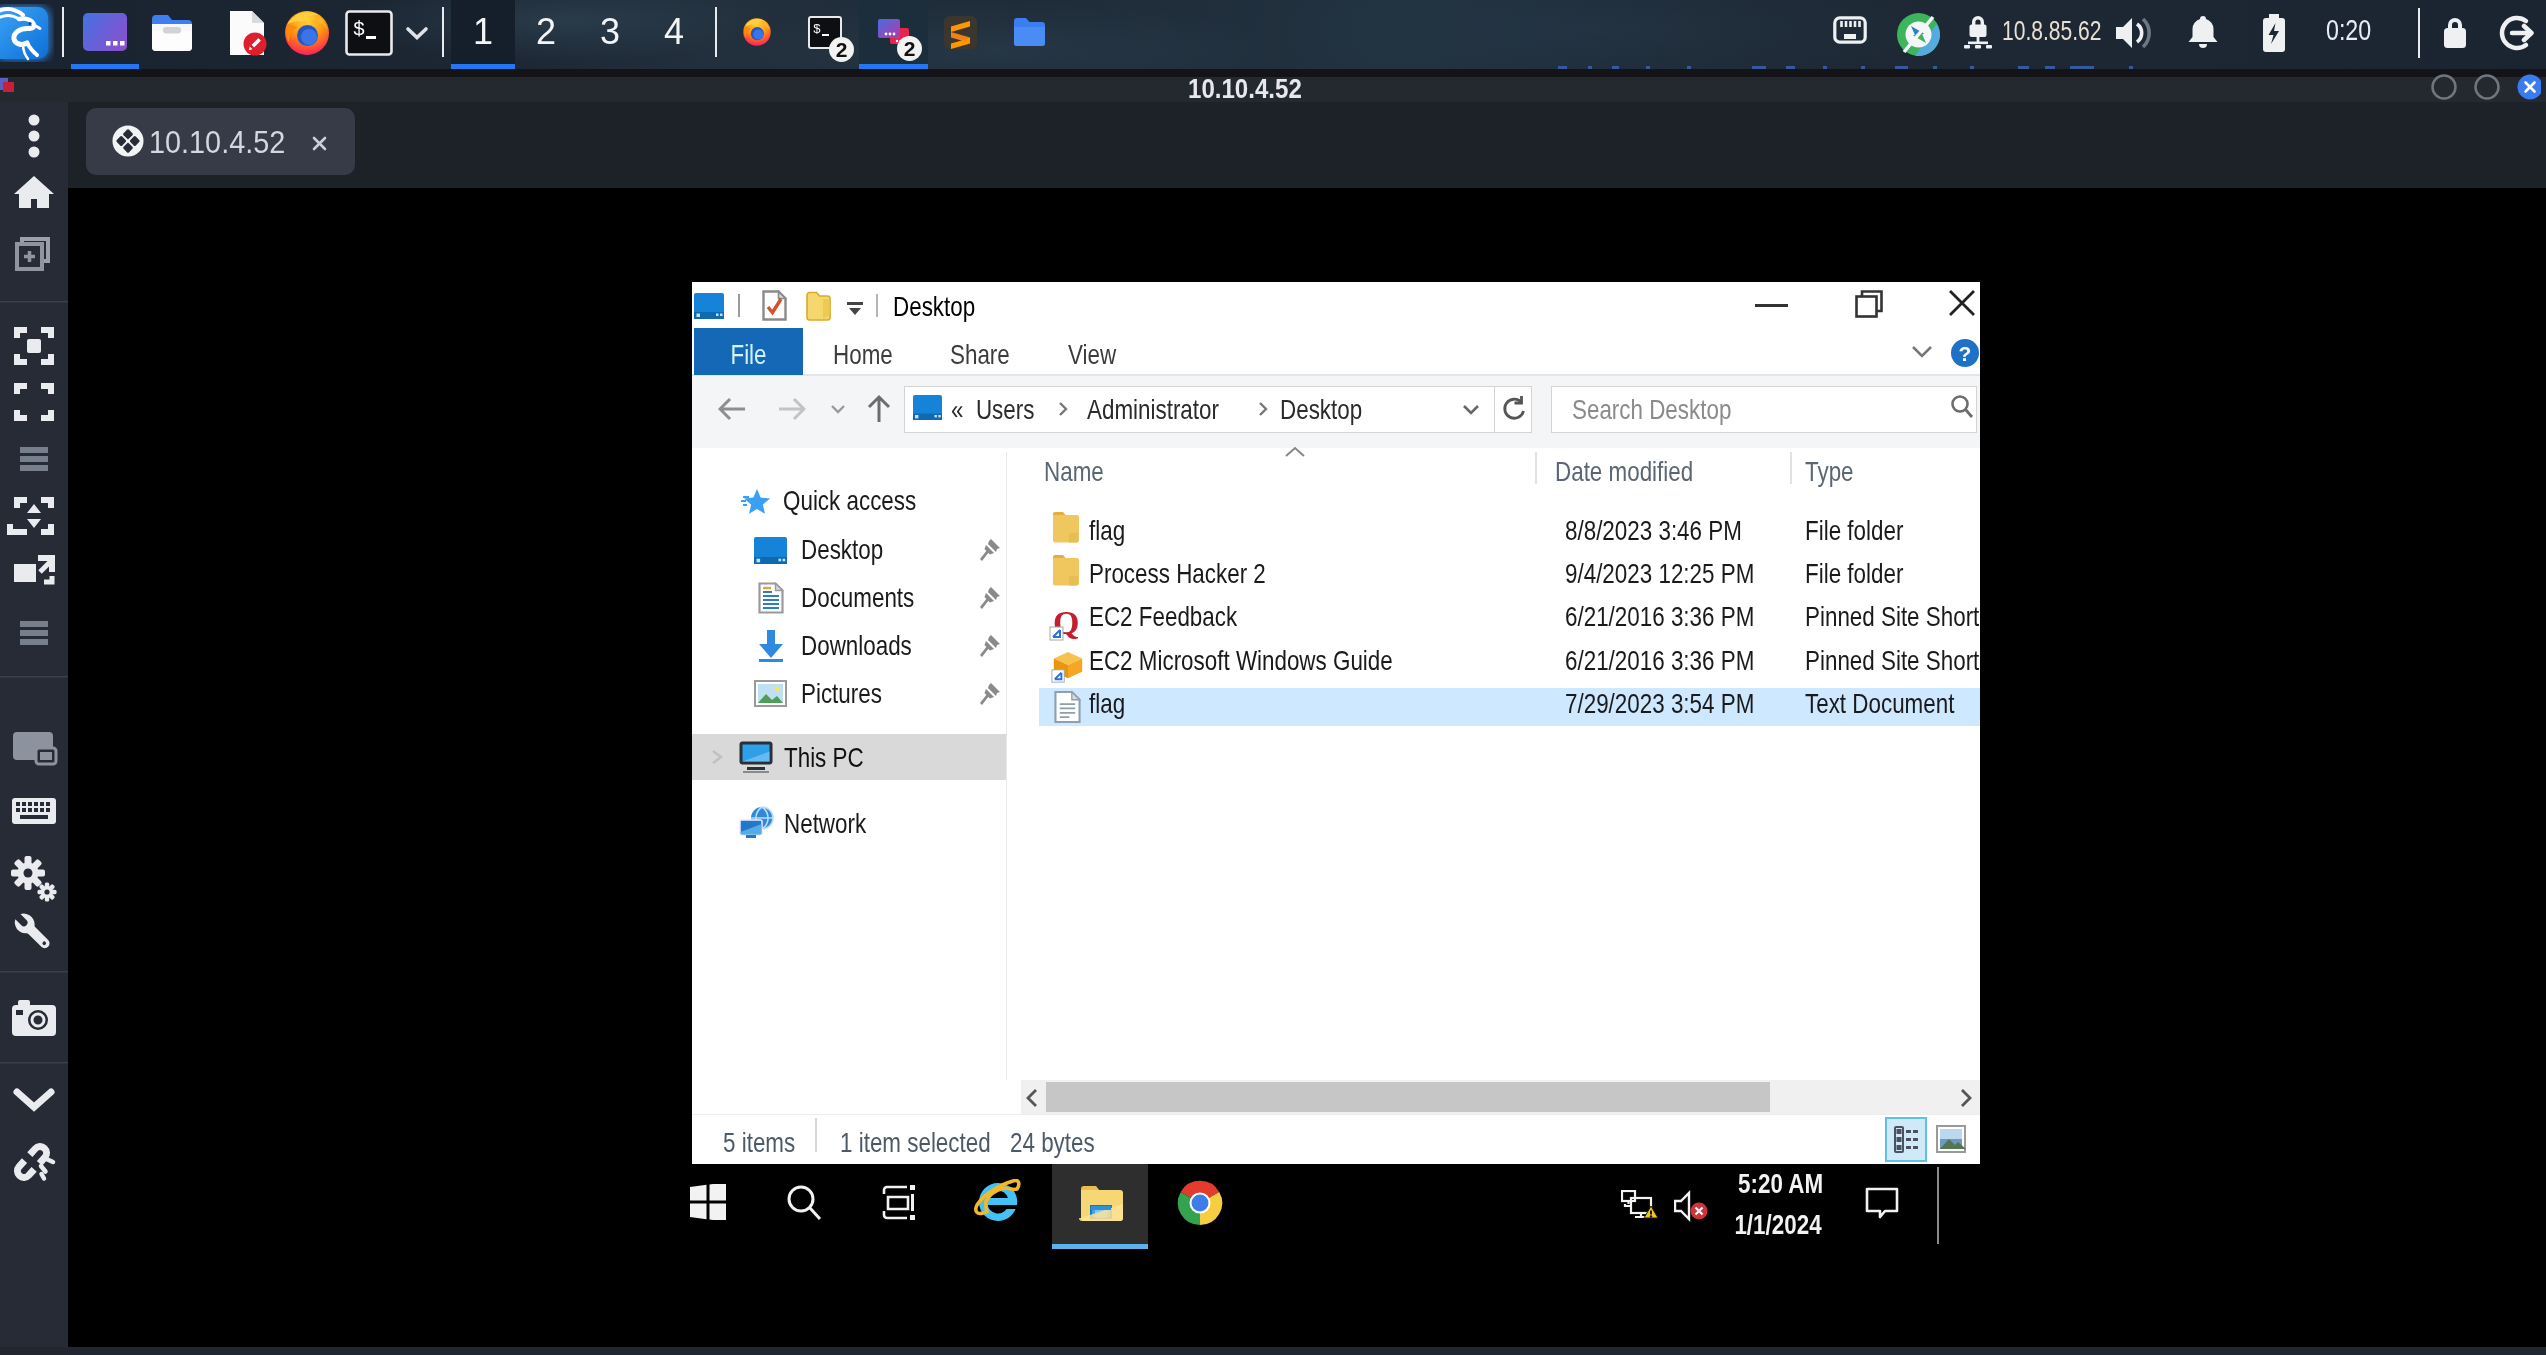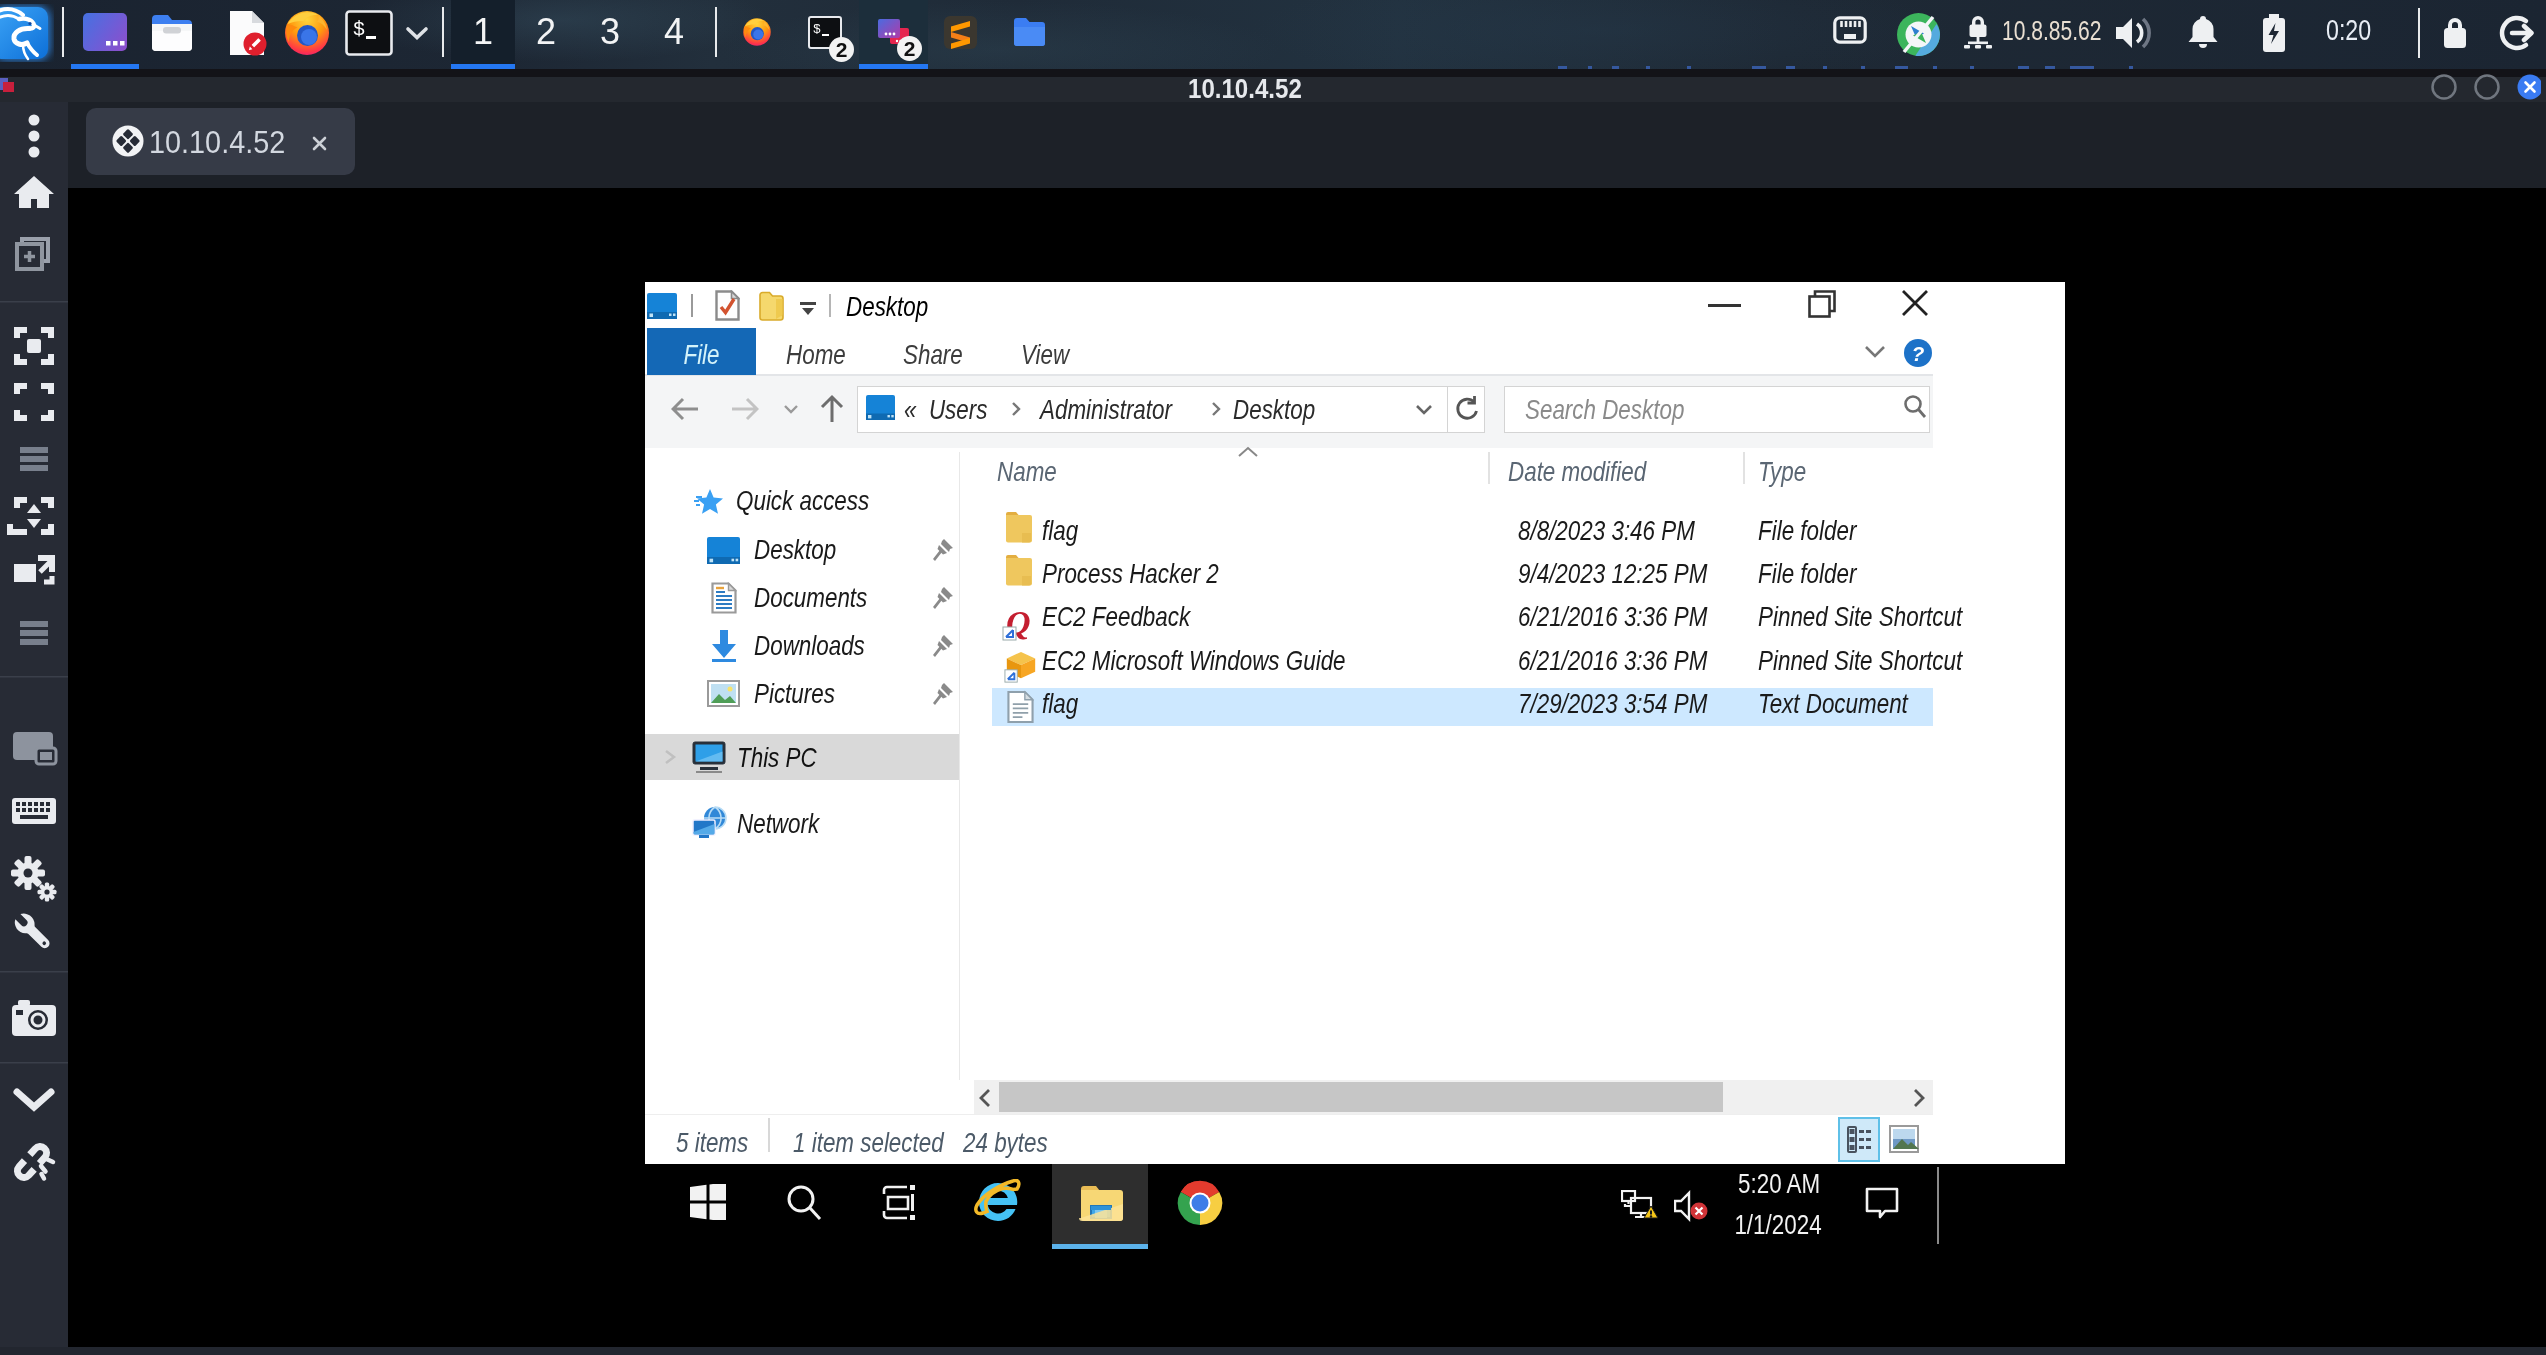--- a/index.html
+++ b/index.html
@@ -20,28 +20,28 @@
   #gap { left:0; top:69px; width:2546px; height:8px; background:#131318; }
   #rtitle { left:0; top:77px; width:2546px; height:25px; background:#24282f; }
   #tabstrip { left:68px; top:102px; width:2478px; height:86px; background:#1d2128; }
   #tab { position:absolute; left:18px; top:6px; width:269px; height:67px;
     background:#363b47; border-radius:10px; }
   #sidebar { left:0; top:102px; width:68px; height:1253px; background:#272b35; }
   #blackarea { left:68px; top:188px; width:2478px; height:1159px; background:#000; }
   #bottomstrip { left:0; top:1347px; width:2546px; height:8px; background:#22262f; }
 
   
-  #explorer { left:645px; top:282px; width:1420px; height:882px; background:#fff;
-    font-size:26px; color:#1a1a1a; overflow:hidden;font-style:italic; }
+  #explorer { left:692px; top:282px; width:1288px; height:882px; background:#fff;
+    font-size:26px; color:#1a1a1a; overflow:hidden; }
   .wt { font-size:28px; transform:scaleX(0.8); transform-origin:0 50%; white-space:nowrap; }
   .wtc { font-size:28px; transform:scaleX(0.8); transform-origin:50% 50%; white-space:nowrap; }
   .pt { font-size:27px; transform:scaleX(0.78); transform-origin:0 50%; white-space:nowrap; }
 
   
-  #taskbar { left:660px; top:1164px; width:1290px; height:85px; background:#000; }
+  #taskbar { left:660px; top:1164px; width:1290px; height:85px; background:#000;font-weight:bold; }
 </style>
 </head>
 <body>
 <div id="stage">
   <div id="panel" class="abs">
 
     <svg class="abs" style="left:0;top:4px" width="54" height="58" viewBox="0 0 54 58">
       <defs>
         <linearGradient id="kbg" x1="0" y1="0" x2="1" y2="1">
           <stop offset="0" stop-color="#3ea6f7"></stop>

